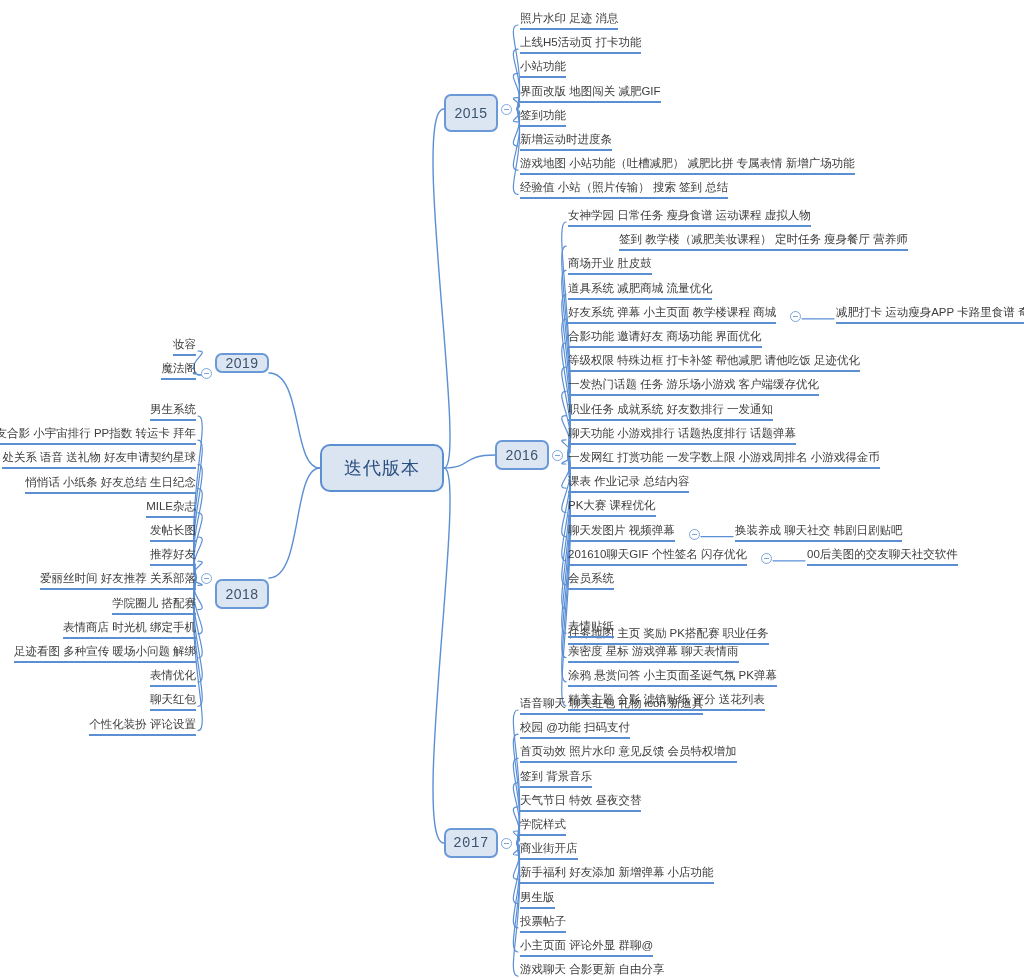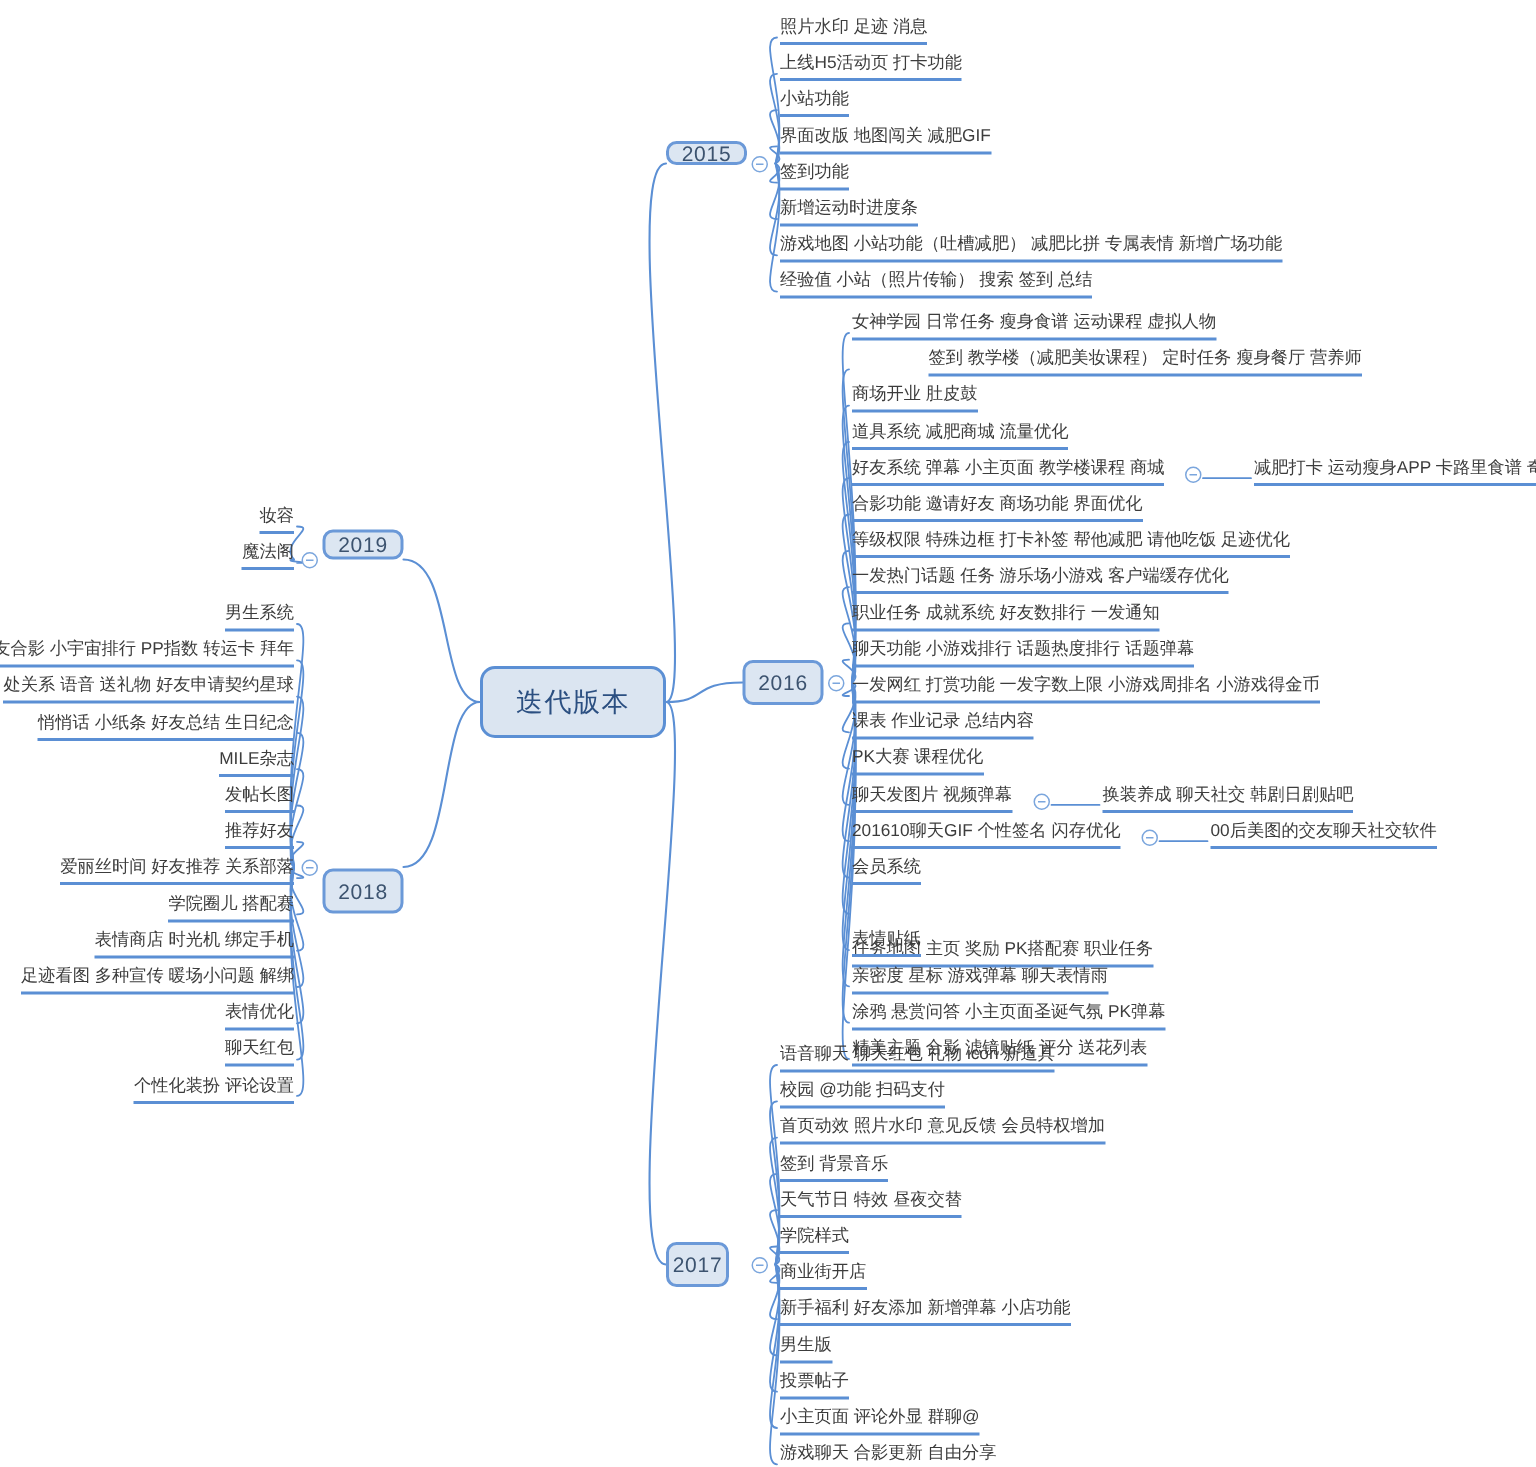--- a/index.html
+++ b/index.html
@@ -174,21 +174,21 @@
       <path d="M 196 578 C 186 605.9, 212 633.8, 198 633.8" fill="none" stroke="#5b8fd4" stroke-width="1.2" stroke-linecap="round"></path>
       <path d="M 196 578 C 186 618, 212 658, 198 658" fill="none" stroke="#5b8fd4" stroke-width="1.2" stroke-linecap="round"></path>
       <path d="M 196 578 C 186 630.1, 212 682.2, 198 682.2" fill="none" stroke="#5b8fd4" stroke-width="1.2" stroke-linecap="round"></path>
       <path d="M 196 578 C 186 642.2, 212 706.4, 198 706.4" fill="none" stroke="#5b8fd4" stroke-width="1.2" stroke-linecap="round"></path>
       <path d="M 196 578 C 186 654.3, 212 730.5999999999999, 198 730.5999999999999" fill="none" stroke="#5b8fd4" stroke-width="1.2" stroke-linecap="round"></path>
     </svg>
   <div id="nodes">
       <div class="root-node" style="left: 320px; top: 444px; width: 124px; height: 48px;">
         <span>迭代版本</span>
       </div>
-      <div class="year-node" style="left: 444px; top: 94px; width: 54px; height: 16px;">
+      <div class="year-node" style="left: 444px; top: 94px; width: 54px; height: 38px;">
         <span>2015</span>
       </div>
       <div class="toggle" style="left: 501px; top: 103.5px;"></div>
       <div class="leaf right" style="top: 11px; left: 520px; min-width: 98px;"><span class="leaf-text">照片水印 足迹 消息</span></div>
       <div class="leaf right" style="top: 35.2px; left: 520px; min-width: 121px;"><span class="leaf-text">上线H5活动页 打卡功能</span></div>
       <div class="leaf right" style="top: 59.4px; left: 520px; min-width: 46px;"><span class="leaf-text">小站功能</span></div>
       <div class="leaf right" style="top: 83.6px; left: 520px; min-width: 141px;"><span class="leaf-text">界面改版 地图闯关 减肥GIF</span></div>
       <div class="leaf right" style="top: 107.8px; left: 520px; min-width: 46px;"><span class="leaf-text">签到功能</span></div>
       <div class="leaf right" style="top: 132px; left: 520px; min-width: 92px;"><span class="leaf-text">新增运动时进度条</span></div>
       <div class="leaf right" style="top: 156.2px; left: 520px; min-width: 335px;"><span class="leaf-text">游戏地图  小站功能（吐槽减肥） 减肥比拼 专属表情 新增广场功能</span></div>
@@ -217,21 +217,21 @@
       <div class="leaf right sub" style="left: 735px; top: 522.6px;"><span class="leaf-text">换装养成 聊天社交 韩剧日剧贴吧</span></div>
       <div class="leaf right" style="top: 546.8px; left: 568px; min-width: 179px;"><span class="leaf-text">201610聊天GIF 个性签名 闪存优化</span></div>
       <div class="toggle" style="left: 761px; top: 552.8px;"></div>
       <div class="leaf right sub" style="left: 807px; top: 546.8px;"><span class="leaf-text">00后美图的交友聊天社交软件</span></div>
       <div class="leaf right" style="top: 571px; left: 568px; min-width: 46px;"><span class="leaf-text">会员系统</span></div>
       <div class="leaf right" style="top: 626px; left: 568px; min-width: 201px;"><span class="leaf-text">任务地图 主页 奖励  PK搭配赛 职业任务</span></div>
       <div class="leaf right" style="top: 619.4px; left: 568px; min-width: 46px;"><span class="leaf-text">表情贴纸</span></div>
       <div class="leaf right" style="top: 643.6px; left: 568px; min-width: 171px;"><span class="leaf-text">亲密度 星标 游戏弹幕 聊天表情雨</span></div>
       <div class="leaf right" style="top: 667.8px; left: 568px; min-width: 209px;"><span class="leaf-text">涂鸦  悬赏问答 小主页面圣诞气氛 PK弹幕</span></div>
       <div class="leaf right" style="top: 692px; left: 568px; min-width: 197px;"><span class="leaf-text">精美主题 合影 滤镜贴纸 评分 送花列表</span></div>
-      <div class="year-node" style="left: 444px; top: 828px; width: 42px; height: 30px;">
+      <div class="year-node" style="left: 444px; top: 828px; width: 54px; height: 30px; font-family: Liberation Mono, monospace;">
         <span>2017</span>
       </div>
       <div class="toggle" style="left: 501px; top: 837.5px;"></div>
       <div class="leaf right" style="top: 696px; left: 520px; min-width: 183px;"><span class="leaf-text">语音聊天 聊天红包 礼物 icon 新道具</span></div>
       <div class="leaf right" style="top: 720.2px; left: 520px; min-width: 110px;"><span class="leaf-text">校园 @功能 扫码支付</span></div>
       <div class="leaf right" style="top: 744.4px; left: 520px; min-width: 217px;"><span class="leaf-text">首页动效 照片水印 意见反馈 会员特权增加</span></div>
       <div class="leaf right" style="top: 768.6px; left: 520px; min-width: 72px;"><span class="leaf-text">签到 背景音乐</span></div>
       <div class="leaf right" style="top: 792.8px; left: 520px; min-width: 121px;"><span class="leaf-text">天气节日 特效 昼夜交替</span></div>
       <div class="leaf right" style="top: 817px; left: 520px; min-width: 46px;"><span class="leaf-text">学院样式</span></div>
       <div class="leaf right" style="top: 841.2px; left: 520px; min-width: 58px;"><span class="leaf-text">商业街开店</span></div>

